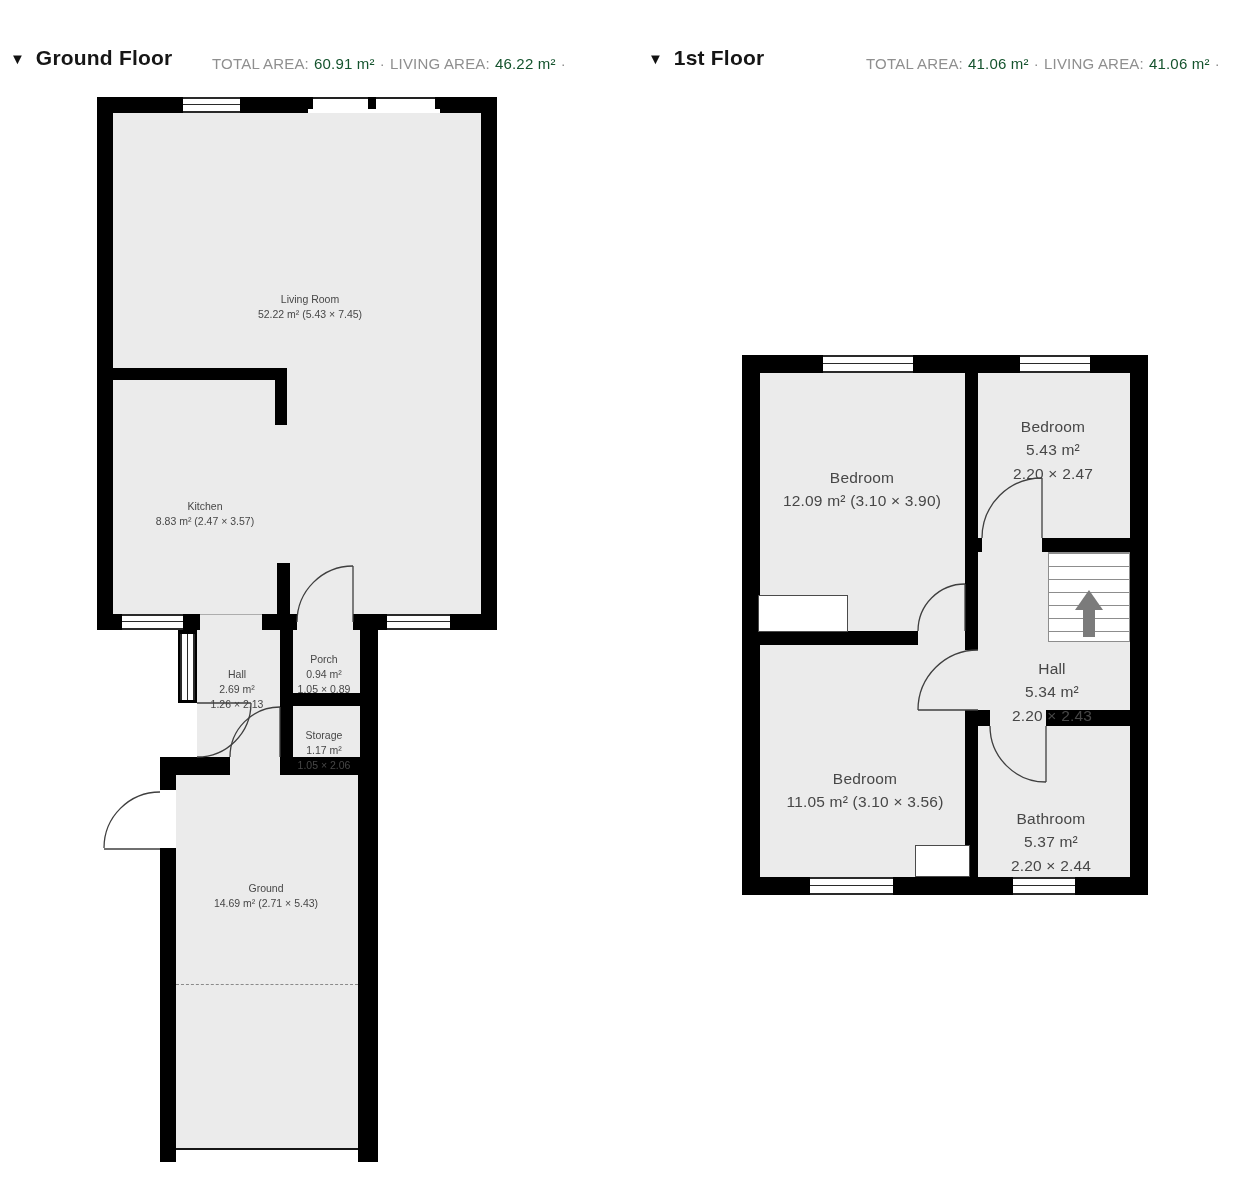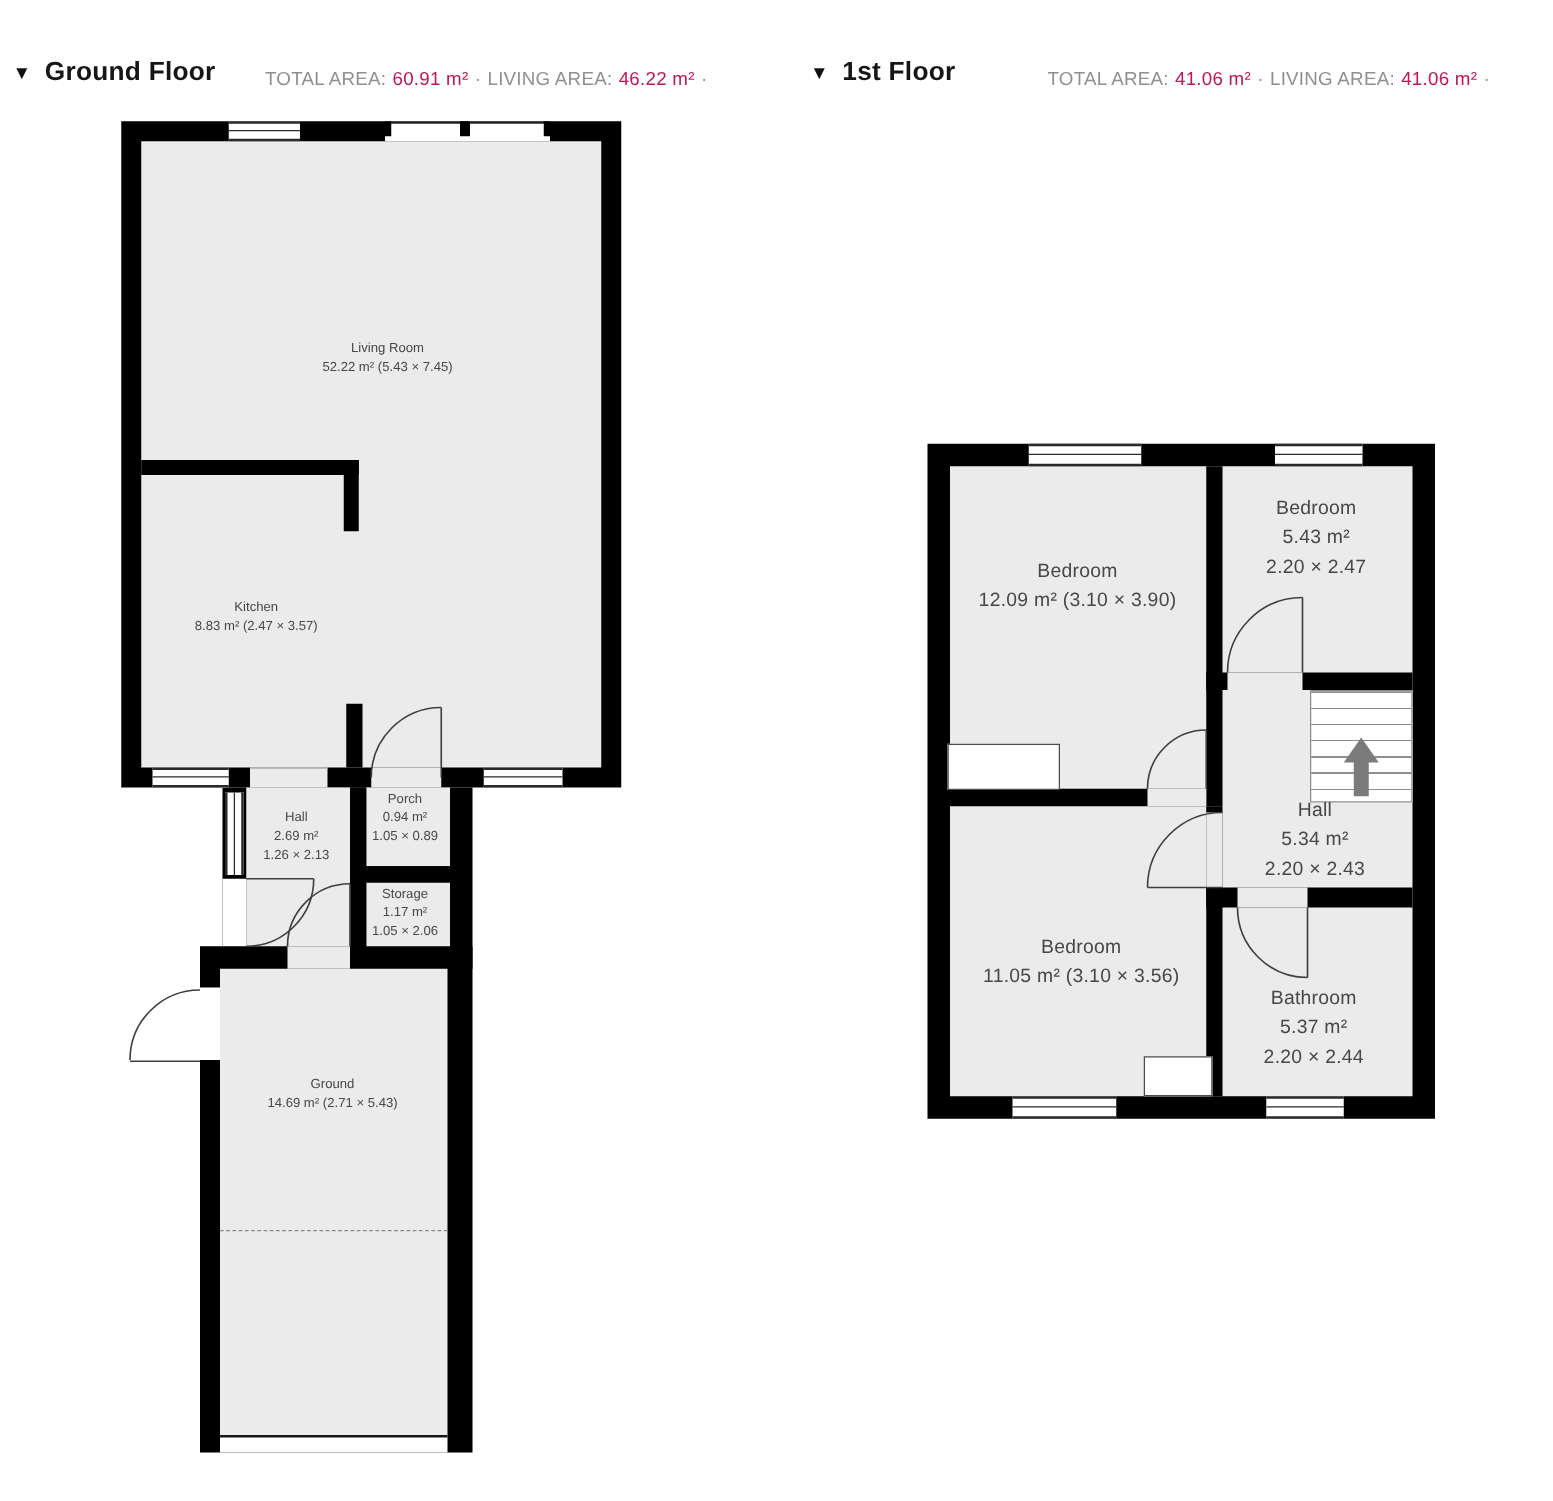--- a/index.html
+++ b/index.html
@@ -24,48 +24,48 @@
            background-image:repeating-linear-gradient(to bottom,#8d8d8d 0 1px,transparent 1px 13px); }
   .dash { position:absolute; border-top:1.5px dashed #8a8a8a; }
   .gline{ position:absolute; background:#ffffff; border-top:2px solid #161616; }
   .arrow-head{ position:absolute; width:0; height:0; border-left:14px solid transparent;
                border-right:14px solid transparent; border-bottom:20px solid #7b7b7b; }
   .arrow-stem{ position:absolute; background:#7b7b7b; }
   svg.arcs{ position:absolute; left:0; top:0; pointer-events:none; }
   svg.arcs path{ fill:none; stroke:#3f3f3f; stroke-width:1.3; }
 
   .room-label{ position:absolute; transform:translate(-50%,-50%); text-align:center;
-               color:#474747; white-space:nowrap; }
+               color:#474747; white-space:nowrap;margin-top:20px; }
   .room-label span{ display:block; }
   .gf-label{ font-size:10.5px; line-height:1.45; }
   .ff-label{ font-size:15.5px; line-height:1.5; letter-spacing:.2px;text-align:center; }
 
   .floor-title{ position:absolute; display:flex; align-items:center; color:#161616; cursor:pointer; }
   .floor-title .marker{ font-size:15px; margin-right:11px; color:#111; }
   .floor-title .title{ font-size:21px; font-weight:bold; letter-spacing:.2px; }
   .floor-stats{ position:absolute; font-size:15px; color:#8f8f8f; letter-spacing:.2px; white-space:nowrap; }
   .floor-stats span{ margin-right:5px; }
-  .floor-stats .v{ color:#be185d; }
+  .floor-stats .v{ color:#14532d; }
 </style>
 </head>
 <body>
 
 <div class="floor-title" style="left:10px; top:46px;">
   <span class="marker">▼</span>
   <span class="title">Ground Floor</span>
 </div>
 <div class="floor-stats" style="left:212px; top:55px;">
   <span>TOTAL AREA:</span><span class="v">60.91 m²</span><span>·</span><span>LIVING AREA:</span><span class="v">46.22 m²</span><span>·</span>
 </div>
 
 <div class="floor-title" style="left:648px; top:46px;">
   <span class="marker">▼</span>
   <span class="title">1st Floor</span>
 </div>
-<div class="floor-stats" style="left:838px; top:55px;">
+<div class="floor-stats" style="left:866px; top:55px;">
   <span>TOTAL AREA:</span><span class="v">41.06 m²</span><span>·</span><span>LIVING AREA:</span><span class="v">41.06 m²</span><span>·</span>
 </div>
 
 <div>
 
   <div class="wl" style="left:97px;top:97px;width:400px;height:533px"></div>
   <div class="wl" style="left:178px;top:630px;width:200px;height:145px"></div>
   <div class="wl" style="left:160px;top:757px;width:218px;height:405px"></div>
 
   <div class="fl" style="left:113px;top:113px;width:368px;height:501px"></div>

